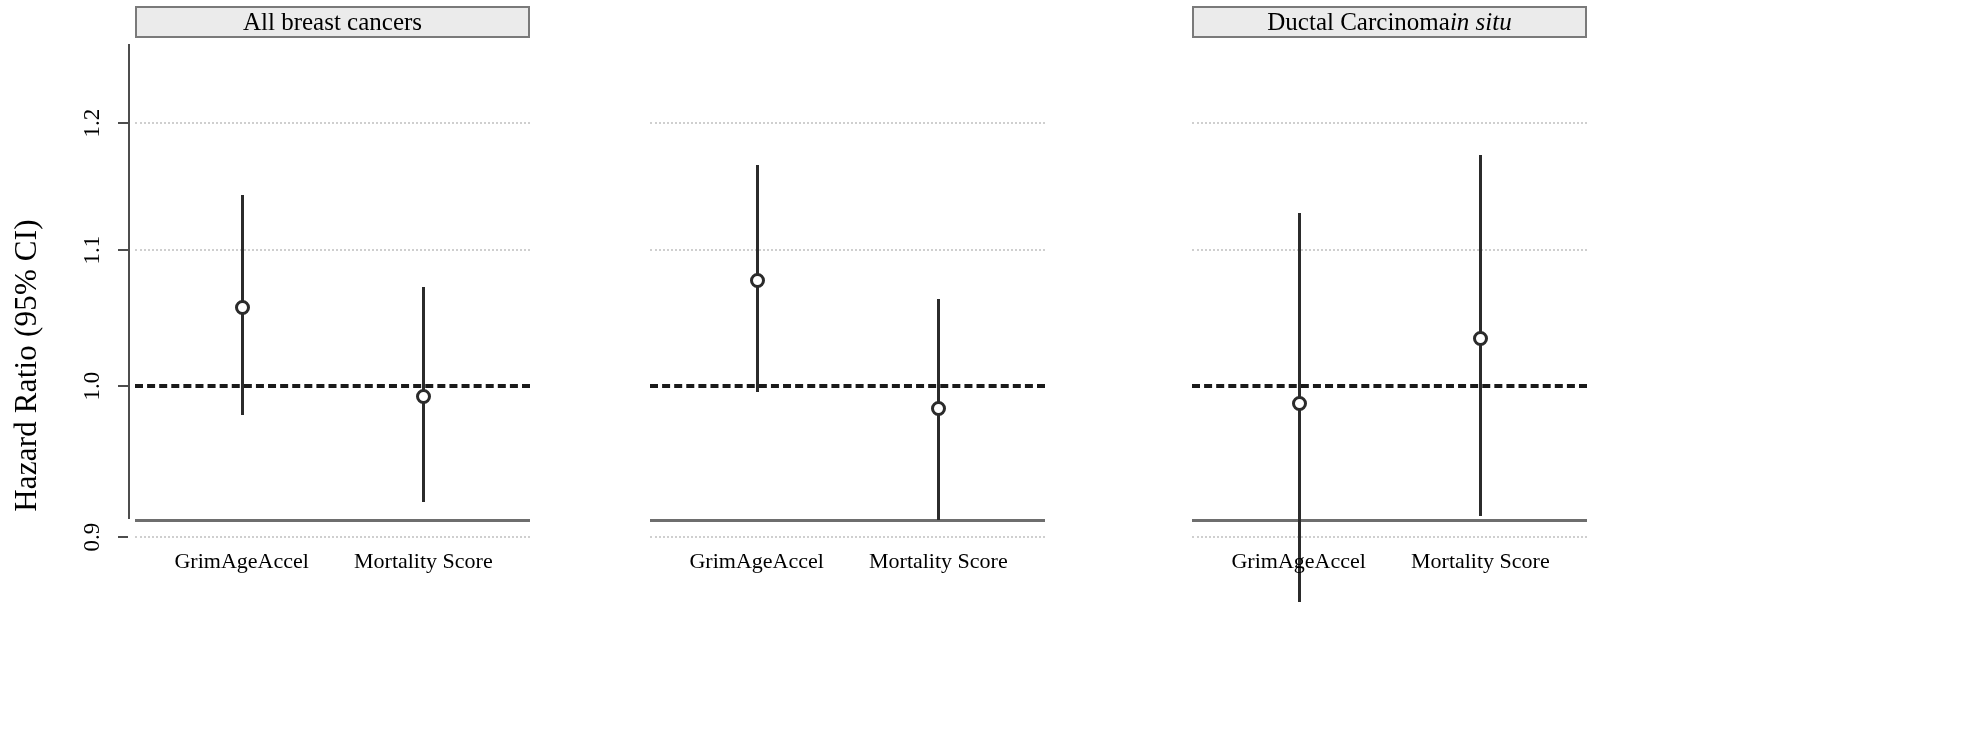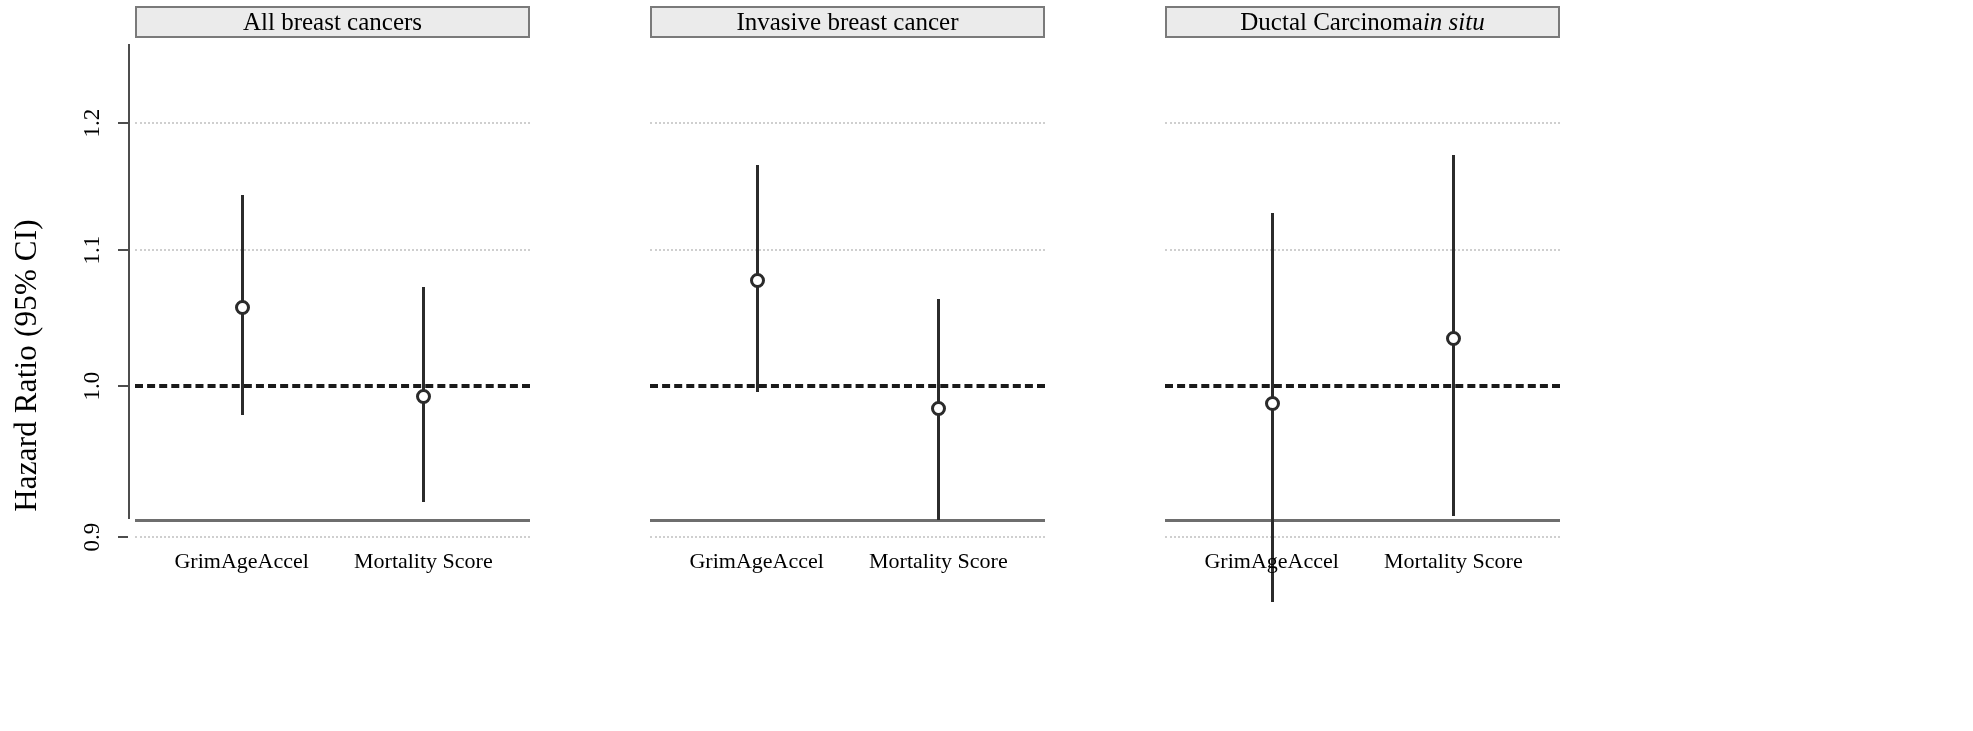--- a/index.html
+++ b/index.html
@@ -93,38 +93,37 @@
           <div class="pt" style="top: 299.899px;"></div>
         </div>
         <div class="xtick-label" style="left: 106.65px; top: 548px;">GrimAgeAccel</div>
         <div class="series" style="left: 288.35px;">
           <div class="ci" style="top: 286.792px; height: 215.596px;"></div>
           <div class="pt" style="top: 389.067px;"></div>
         </div>
         <div class="xtick-label" style="left: 288.35px; top: 548px;">Mortality Score</div>
       </div>
       <div class="panel" style="left: 650px; width: 395px;">
-        <div class="panel-strip">Invasive breast cancer</div>
         <div class="gridline" style="top: 536px;"></div>
         <div class="gridline" style="top: 249px;"></div>
         <div class="gridline" style="top: 122px;"></div>
         <div class="refline" style="top: 384px;"></div>
         <div class="xaxis" style="top: 519px;"></div>
         <div class="series" style="left: 106.65px;">
           <div class="ci" style="top: 164.952px; height: 226.792px;"></div>
           <div class="pt" style="top: 273.152px;"></div>
         </div>
         <div class="xtick-label" style="left: 106.65px; top: 548px;">GrimAgeAccel</div>
         <div class="series" style="left: 288.35px;">
           <div class="ci" style="top: 298.822px; height: 220.767px;"></div>
           <div class="pt" style="top: 400.66px;"></div>
         </div>
         <div class="xtick-label" style="left: 288.35px; top: 548px;">Mortality Score</div>
       </div>
-      <div class="panel" style="left: 1165px; width: 395px;">
+      <div class="panel" style="left: 1192px; width: 395px;">
         <div class="panel-strip">Ductal Carcinoma <em>in situ</em></div>
         <div class="gridline" style="top: 536px;"></div>
         <div class="gridline" style="top: 249px;"></div>
         <div class="gridline" style="top: 122px;"></div>
         <div class="refline" style="top: 384px;"></div>
         <div class="xaxis" style="top: 519px;"></div>
         <div class="series" style="left: 106.65px;">
           <div class="ci" style="top: 213.312px; height: 388.843px;"></div>
           <div class="pt" style="top: 396.302px;"></div>
         </div>

